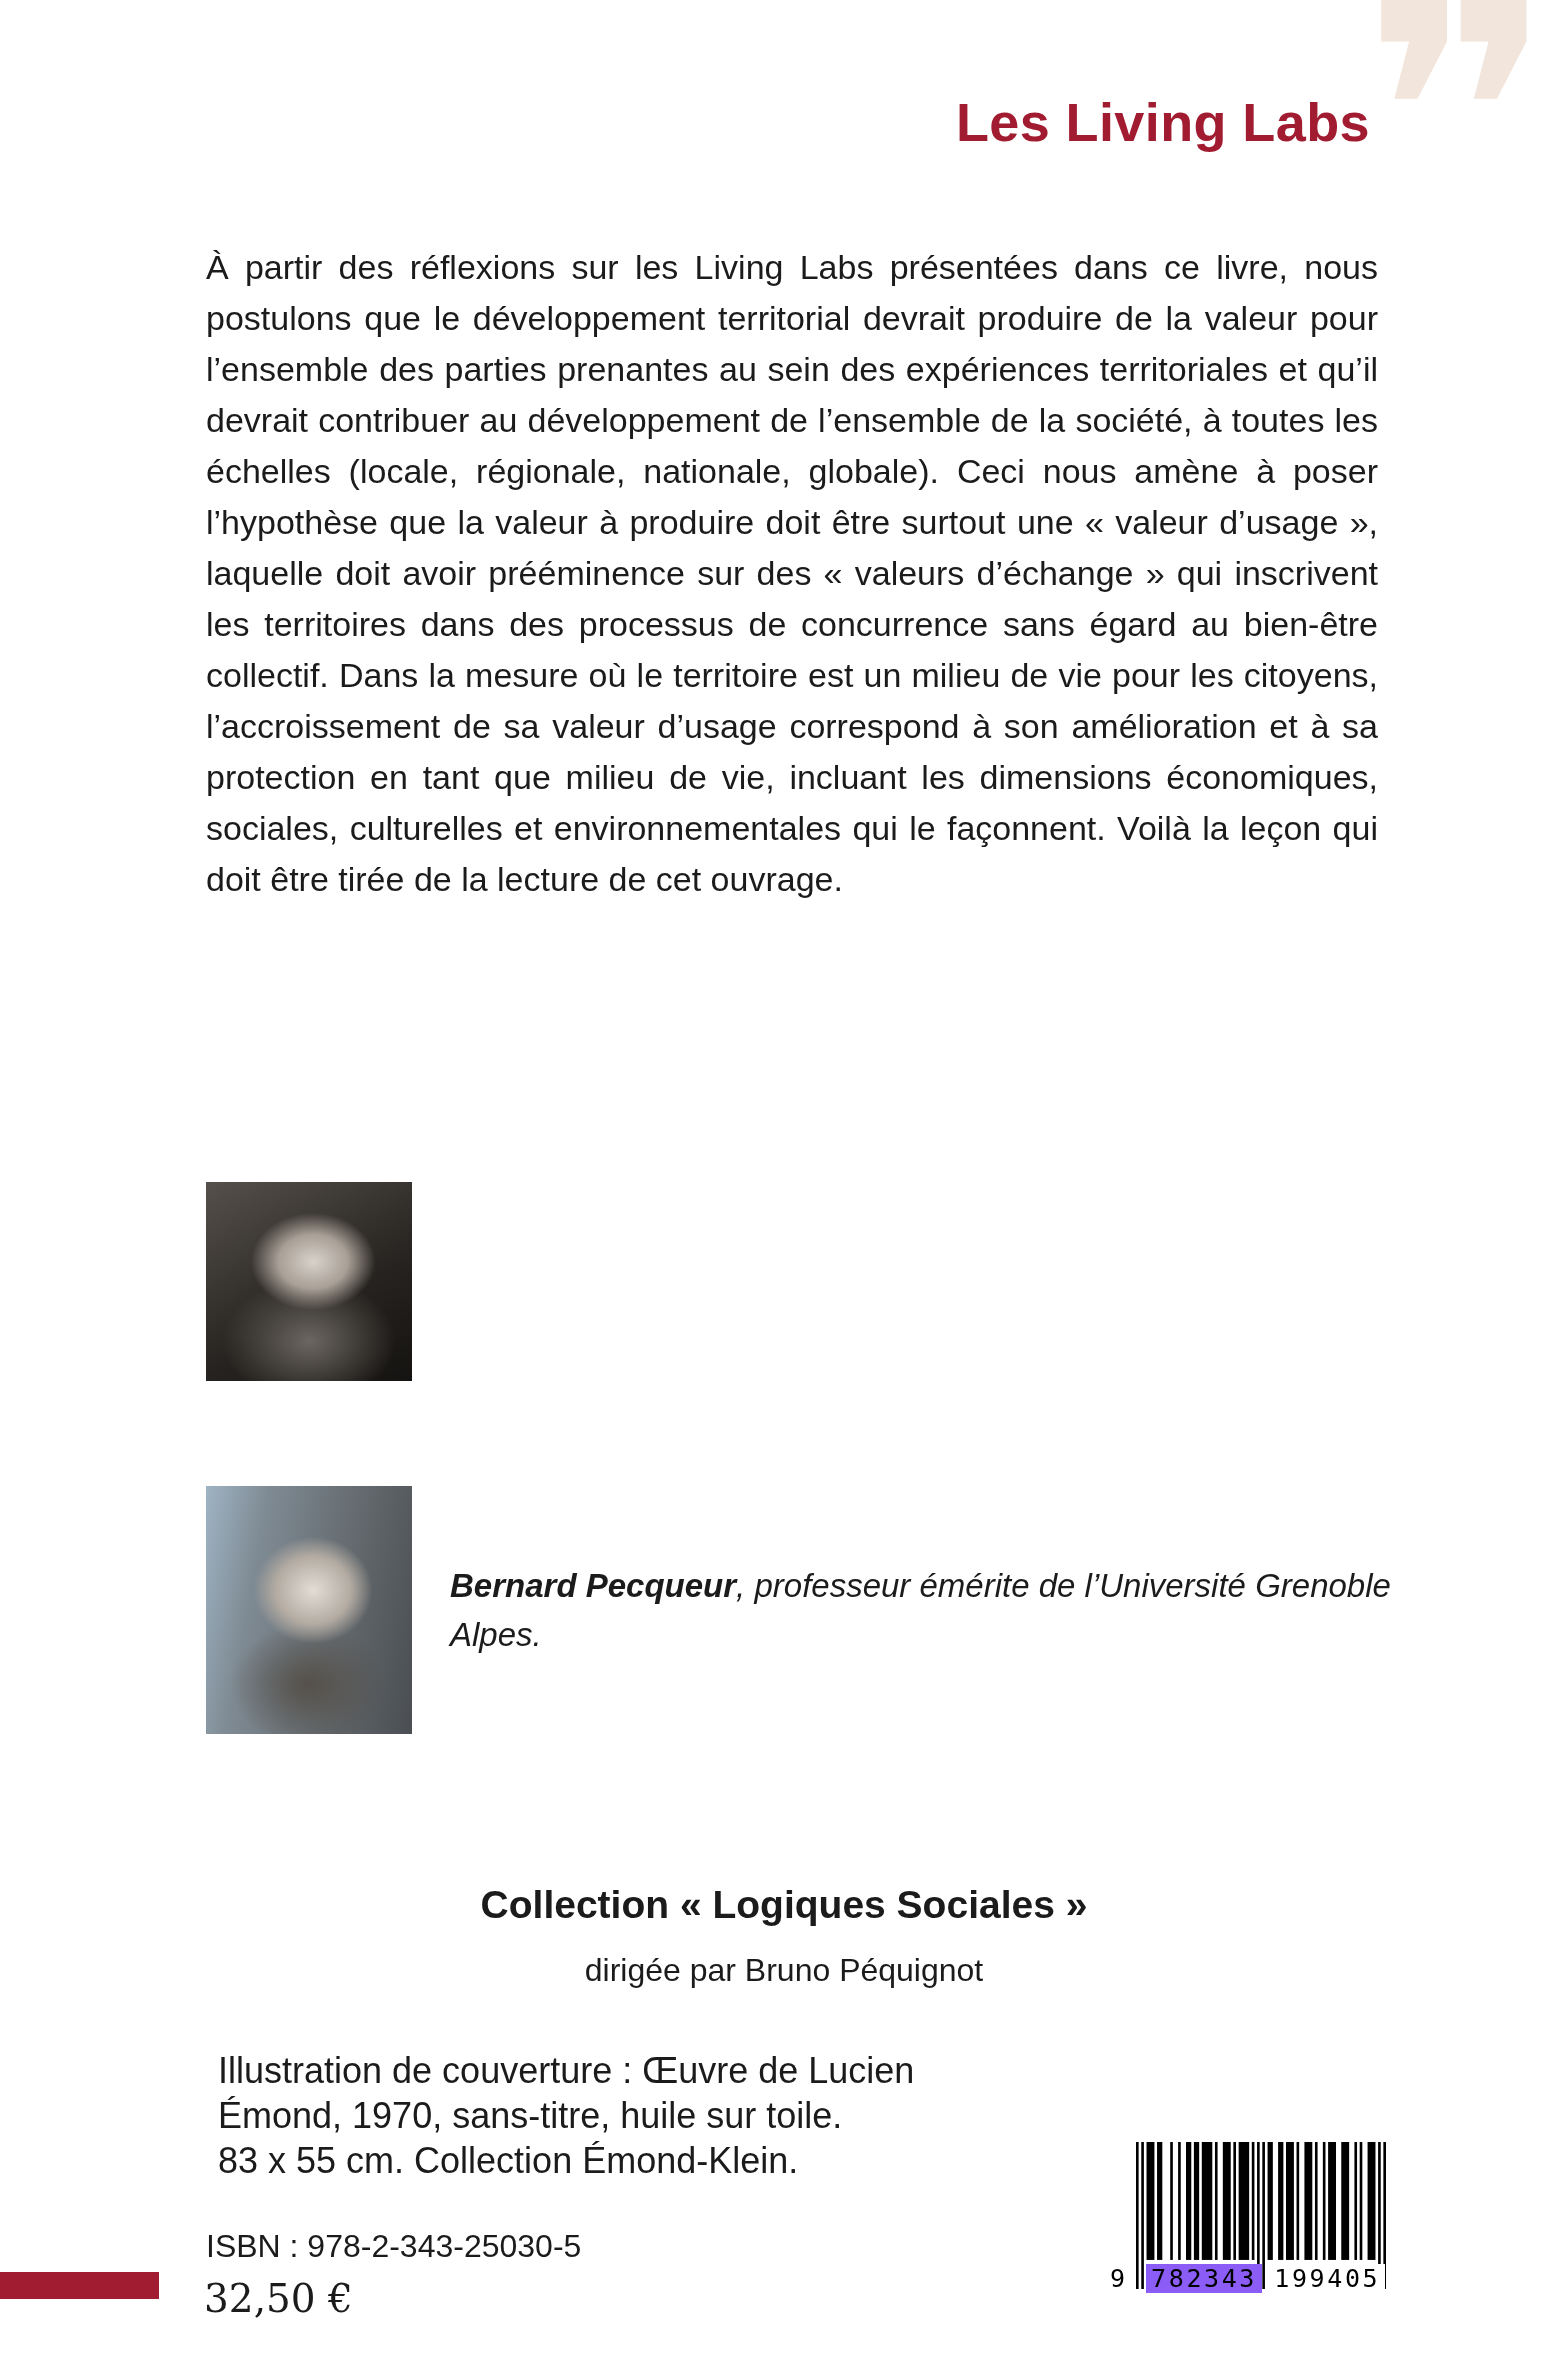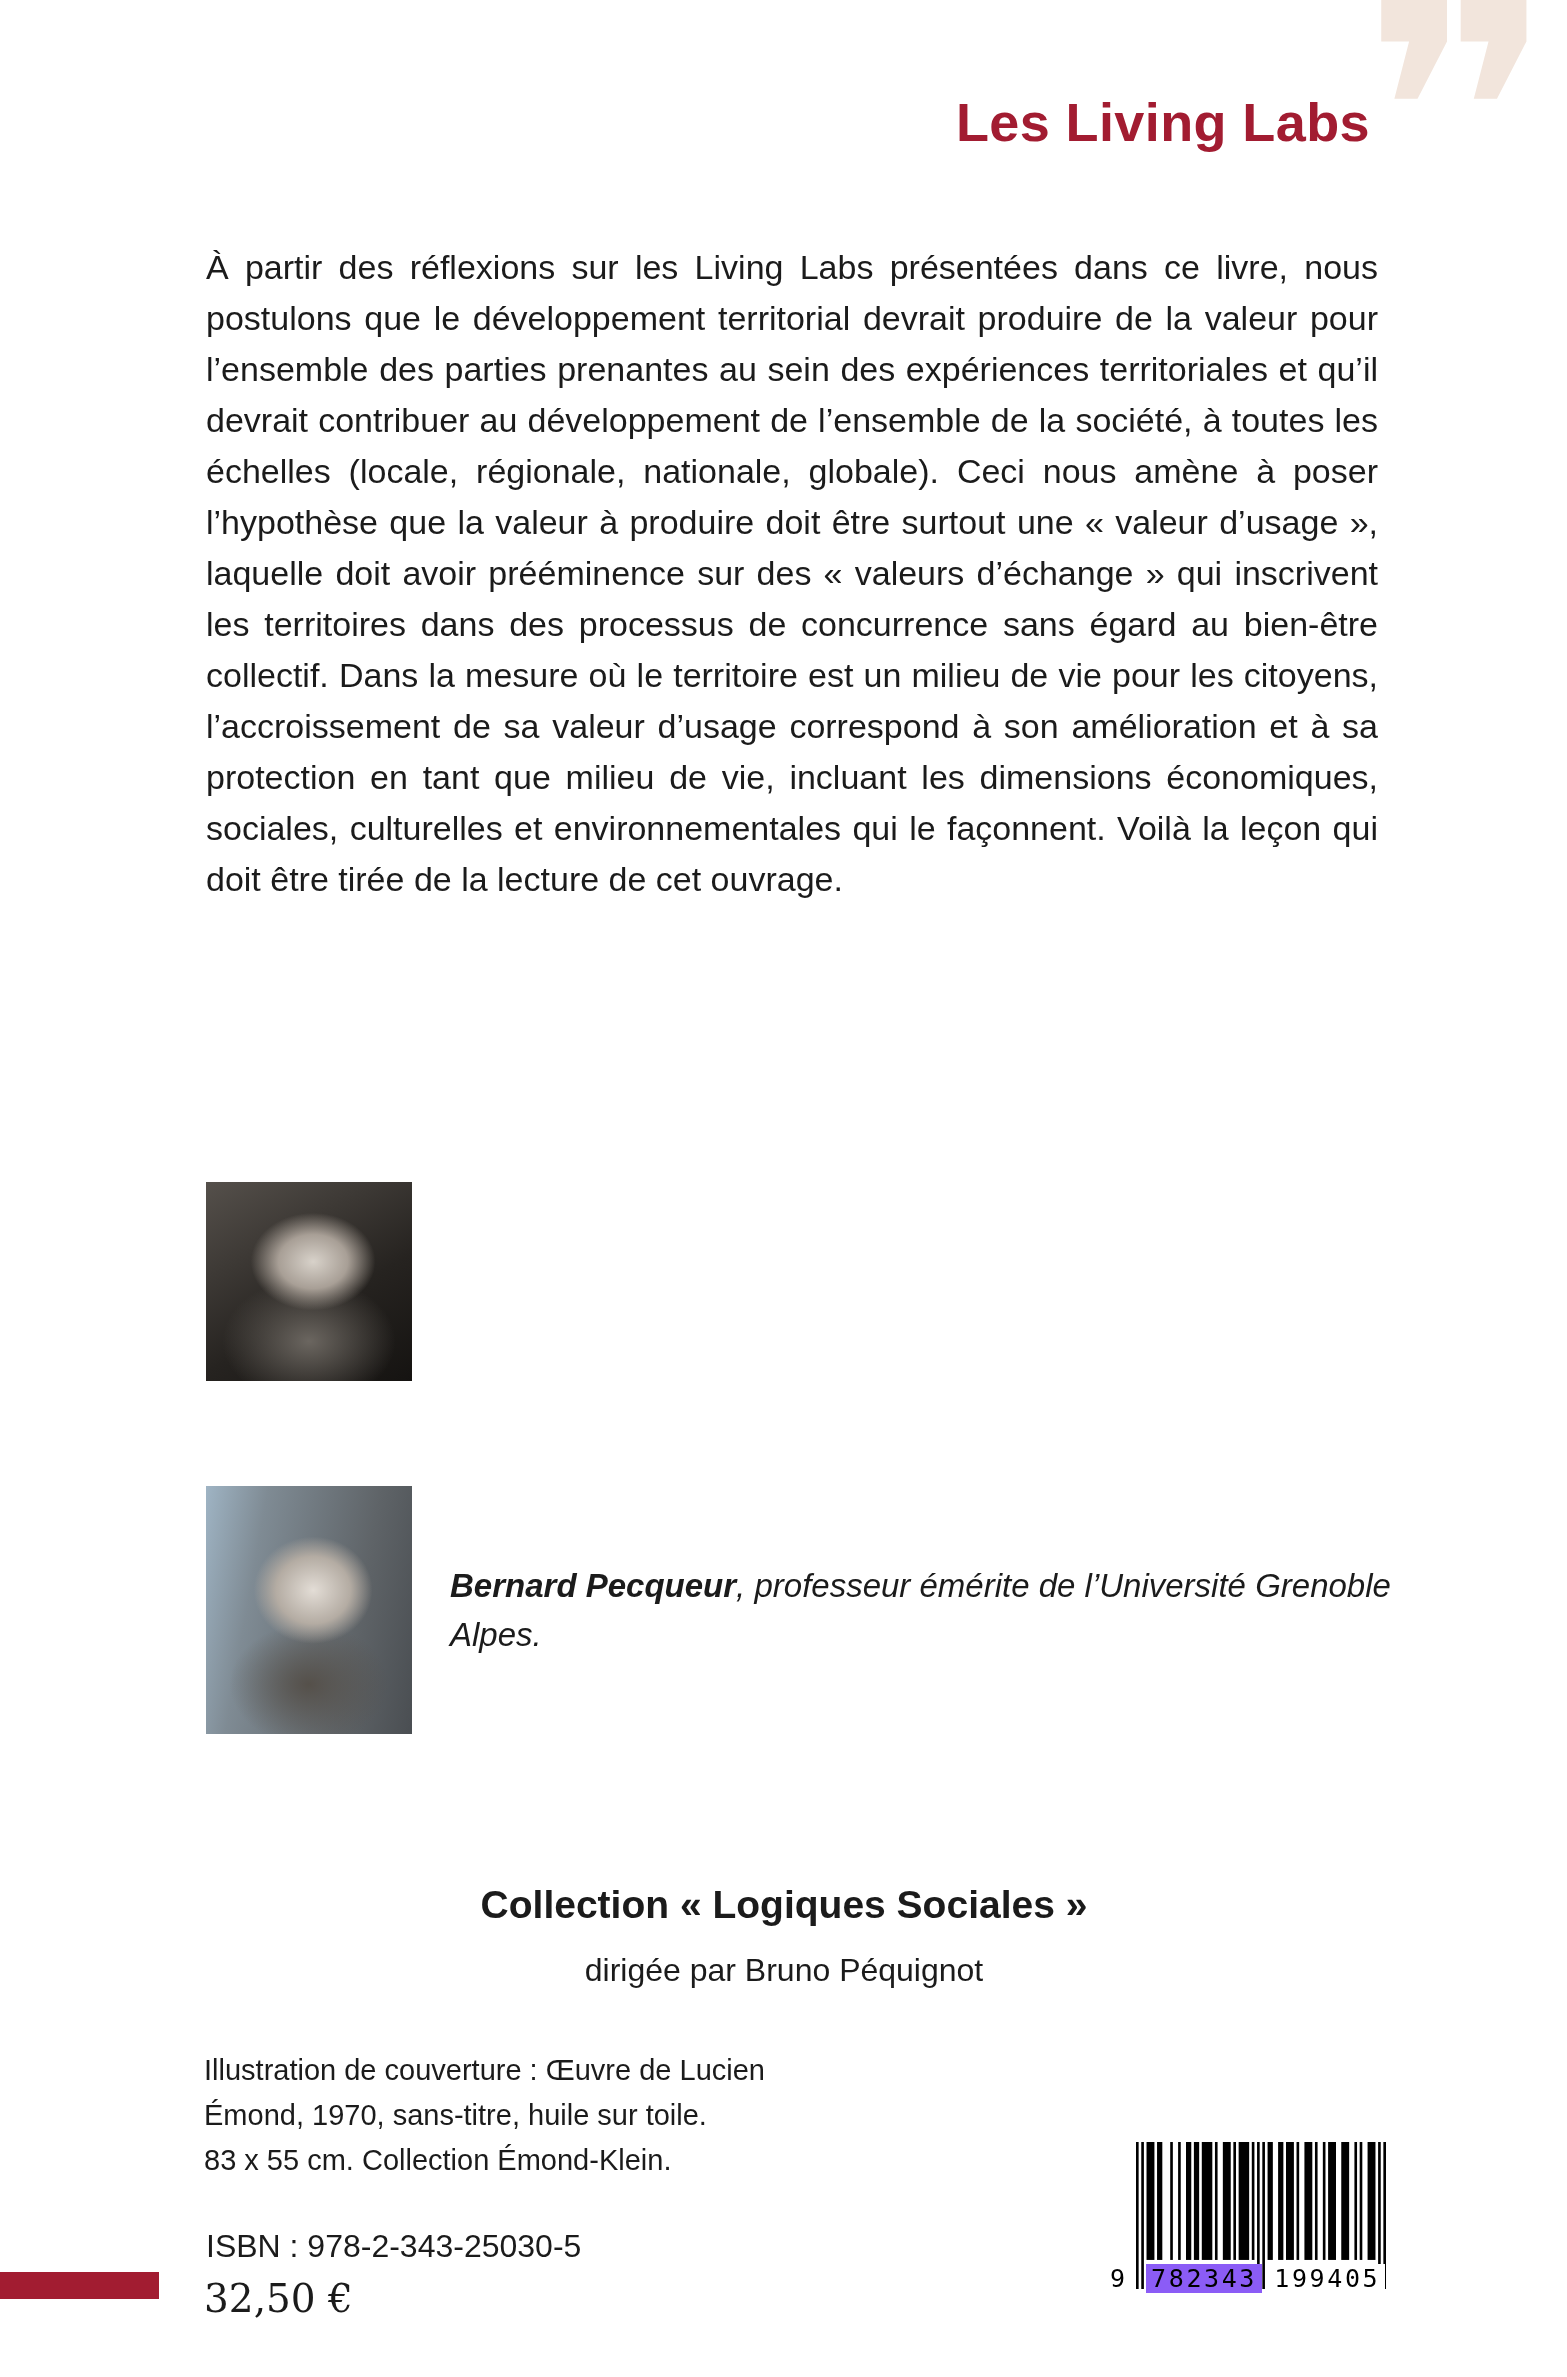--- a/index.html
+++ b/index.html
@@ -70,22 +70,22 @@
   .collection {
     position:absolute;
     top:1883px; left:198px; width:1172px;
     text-align:center;
   }
   .collection-title { font-size:39px; font-weight:700; }
   .collection-sub { font-size:32px; margin-top:25px; }
 
   .credit {
     position:absolute;
-    top:2048px; left:204px;
-    font-size:29px;
+    top:2048px; left:218px;
+    font-size:36px;
     line-height:45px;
   }
 
   .isbn {
     position:absolute;
     top:2228px; left:206px;
     font-size:32px;
   }
 
   .price {

